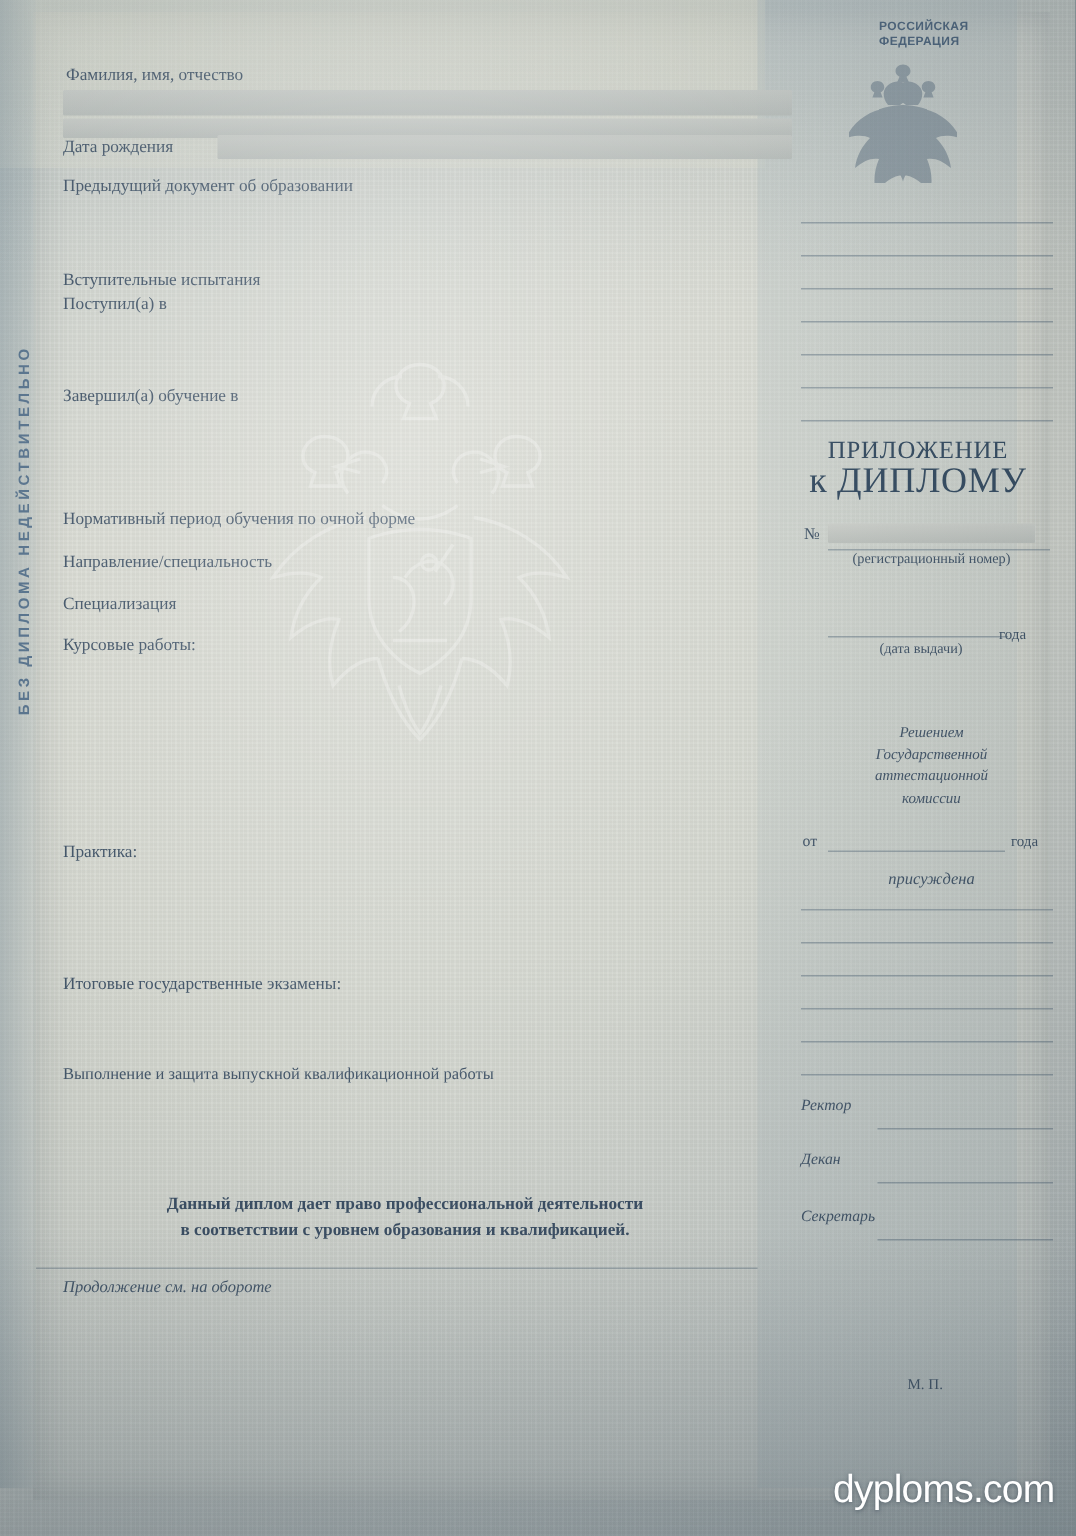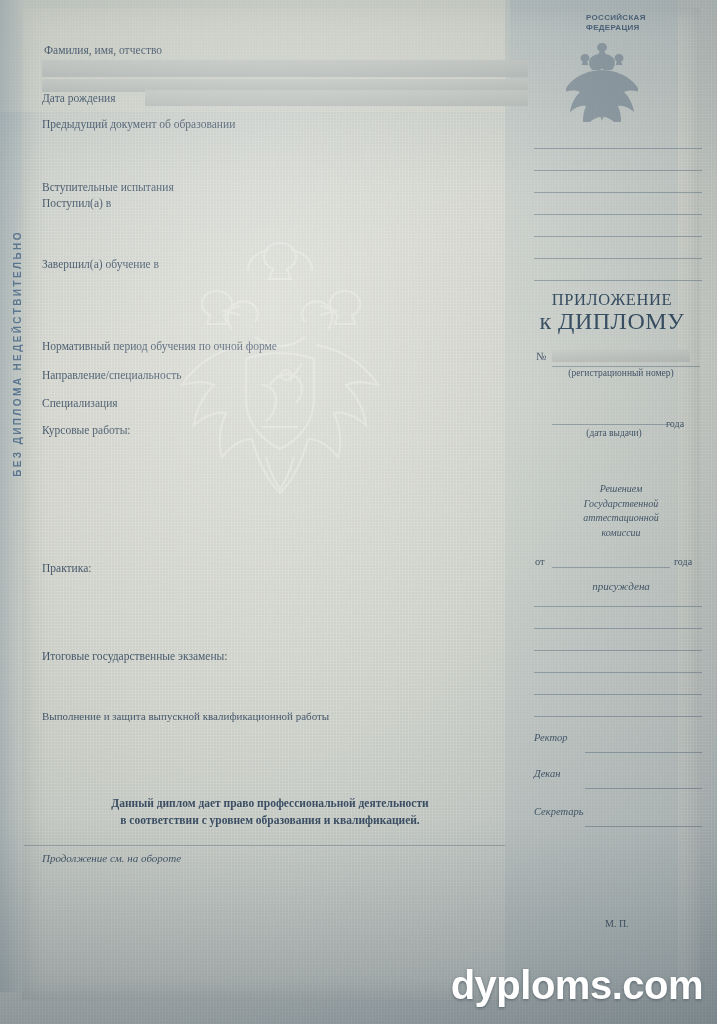--- a/index.html
+++ b/index.html
@@ -254,22 +254,22 @@
     color: #3c4f63;
     z-index: 6;
   }
 
   
   .brand {
     position: absolute;
     right: 14px;
     bottom: 16px;
     font-family: "Liberation Sans", sans-serif;
-    font-size: 40px;
-    font-weight: bold;
+    font-size: 26px;
+    font-weight: normal;
     color: #ffffff;
     letter-spacing: -0.5px;
     text-shadow: 0 1px 3px rgba(40,55,70,0.55);
     z-index: 9;
   }
 </style>
 </head>
 <body>
 
 <div id="page">

